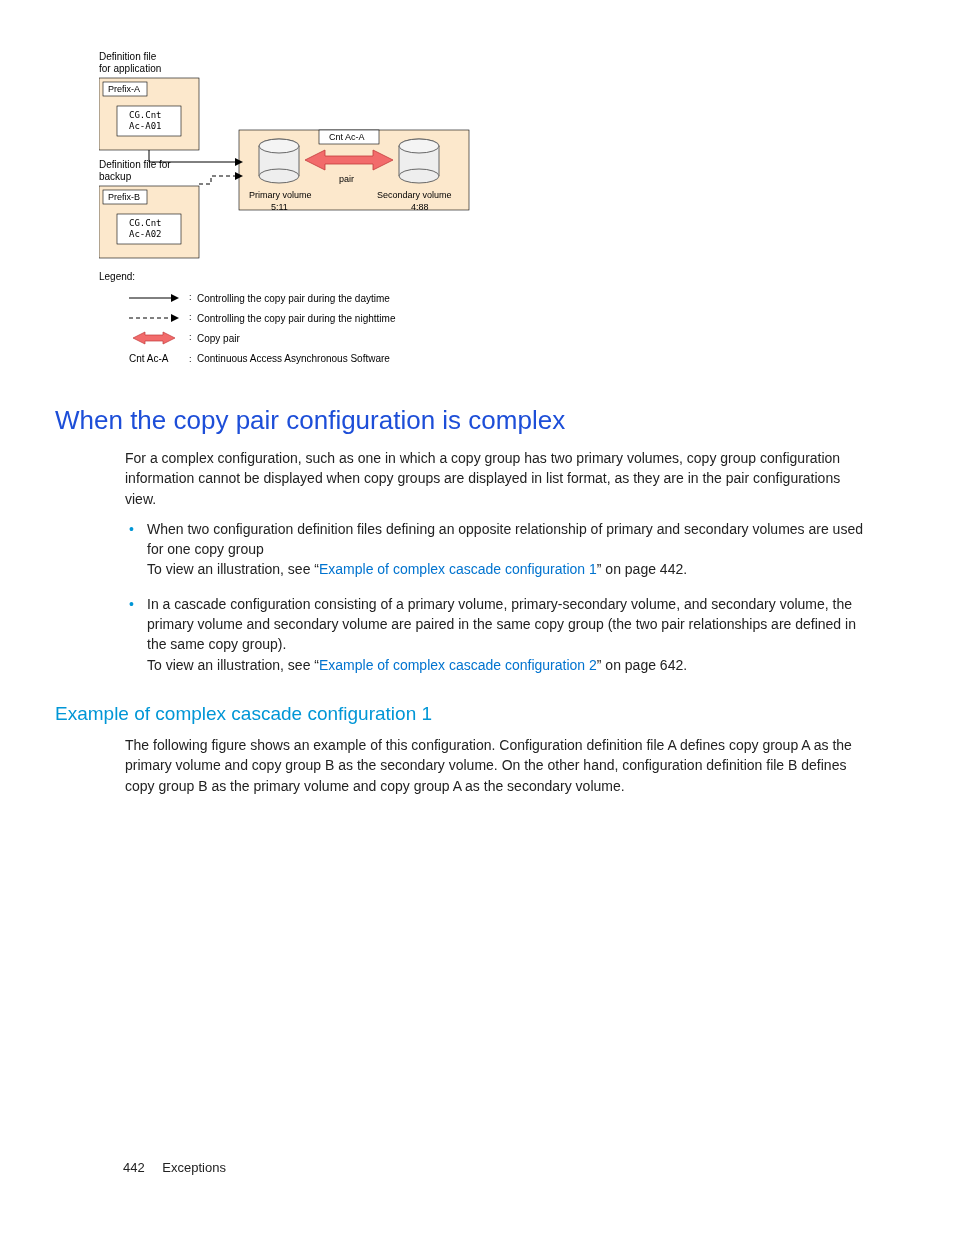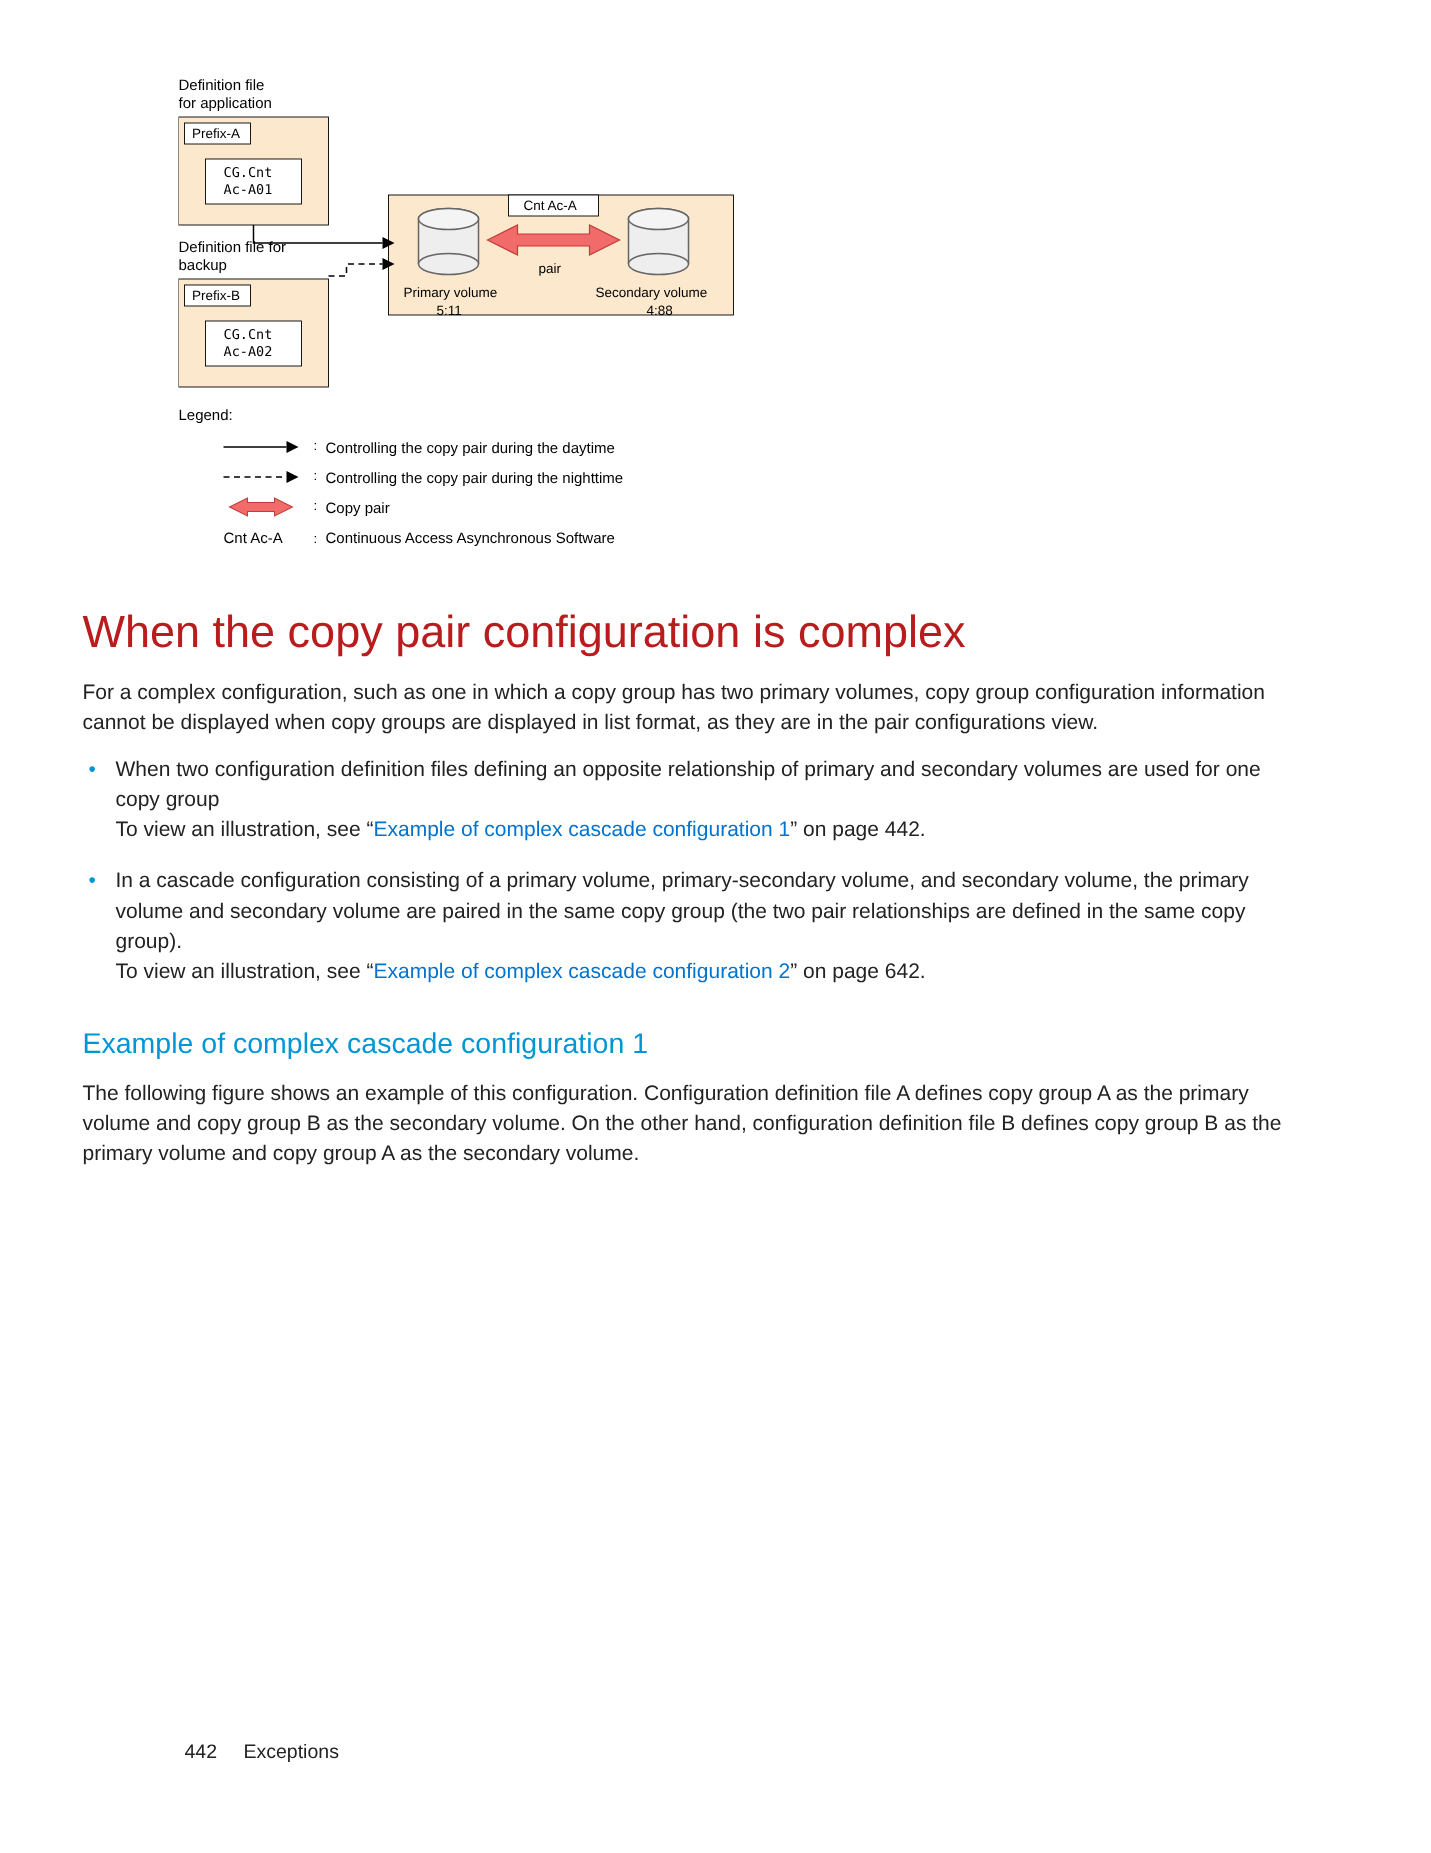--- a/index.html
+++ b/index.html
@@ -13,39 +13,40 @@
     position: relative;
     box-sizing: border-box;
   }
   .page {
     padding: 50px 55px 40px 55px;
     box-sizing: border-box;
     height: 100%;
     position: relative;
   }
   .diagram {
-    margin-left: 64px;
+    margin-left: 44px;
     margin-bottom: 25px;
   }
   svg { display: block; }
   h1.section {
     font-family: "Futura", "Trebuchet MS", Arial, sans-serif;
     font-weight: 300;
-    color: #b91c1c;
-    font-size: 30px;
+    color: #1d4ed8;
+    font-size: 26px;
     margin: 18px 0 12px 0;
   }
   h2.subsection {
     font-family: "Futura", "Trebuchet MS", Arial, sans-serif;
     font-weight: 300;
     color: #0096d6;
     font-size: 19px;
     margin: 28px 0 10px 0;
   }
   .body-indent {
+    margin-left: 70px;
     margin-right: 30px;
     font-size: 14px;
     line-height: 1.45;
   }
   .body-indent p { margin: 10px 0; }
   ul.bullets {
     list-style: none;
     padding-left: 0;
     margin: 10px 0;
   }

